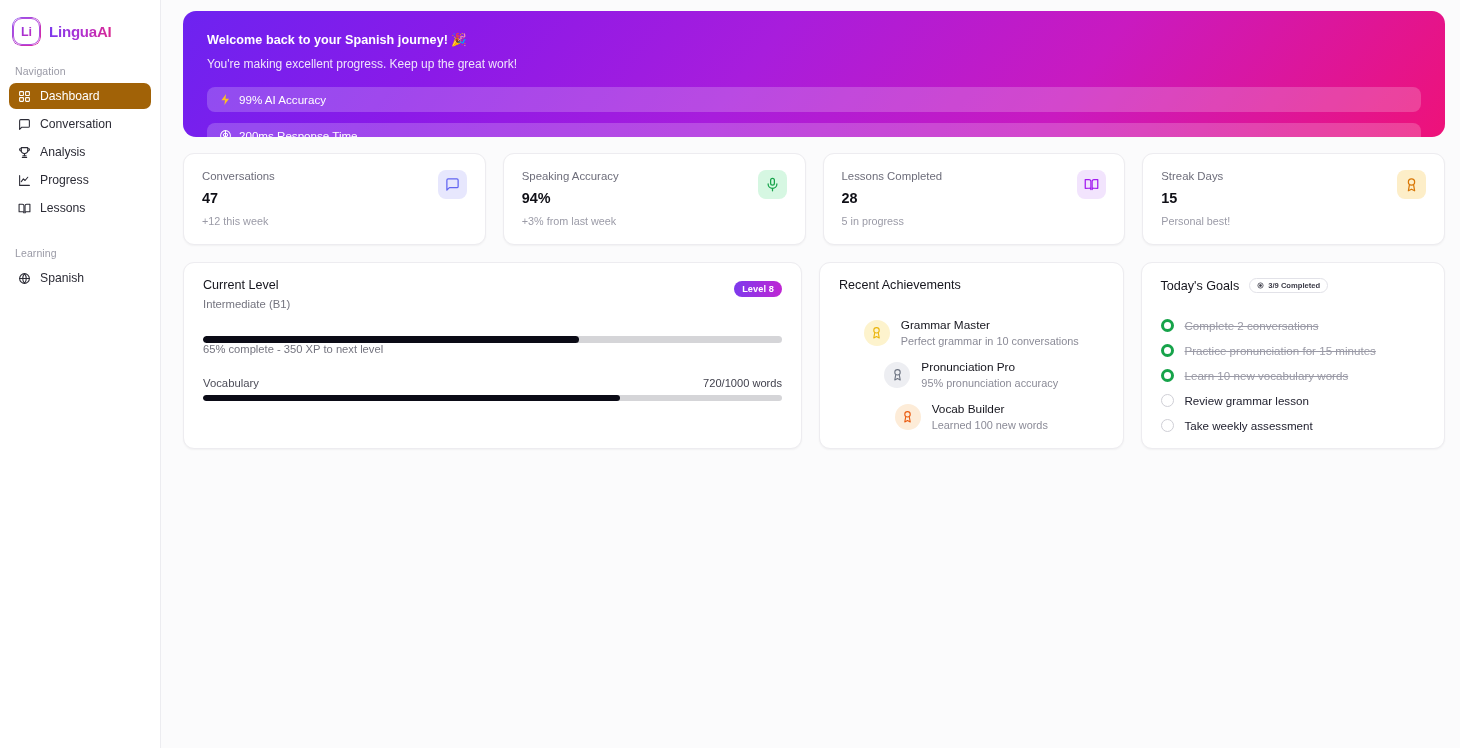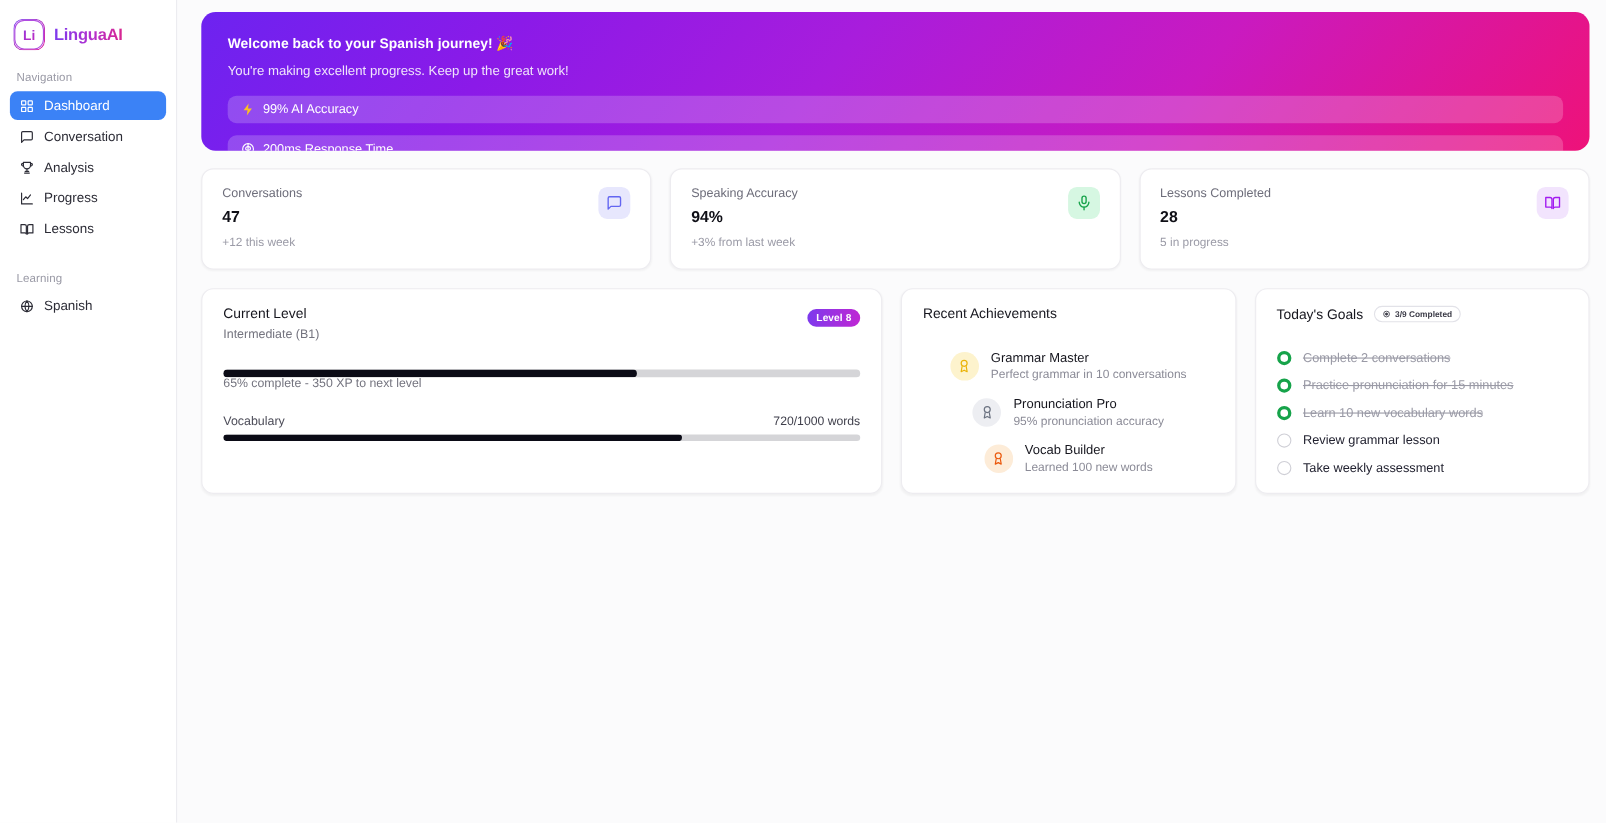--- a/index.html
+++ b/index.html
@@ -46,21 +46,21 @@
   }
   .nav-section-label {
     font-size: 10.5px; color: #9a9aa6; padding: 4px 6px 6px 6px; letter-spacing: 0.1px;
   }
   .nav-item {
     display: flex; align-items: center; gap: 9px;
     height: 26px; padding: 0 8px; margin-bottom: 2px;
     border-radius: 7px; cursor: pointer;
     font-size: 12.2px; color: #2c2c36;
   }
-  .nav-item.active { background: #3b82f6; color: #ffffff; }
+  .nav-item.active { background: #a16207; color: #ffffff; }
   .nav-item .ico { width: 14px; height: 14px; display: flex; align-items: center; justify-content: center; flex: 0 0 14px; }
   .nav-item .ico svg { width: 13px; height: 13px; display: block; }
   .nav-gap { height: 20px; }
 
   
   .main { flex: 1; height: 748px; padding: 11px 15px 0 22px; overflow: hidden; }
 
   
   .hero {
     height: 126px; border-radius: 13px; position: relative; overflow: hidden;
@@ -282,20 +282,33 @@
             <div class="stat-value">28</div>
             <div class="stat-delta">5 in progress</div>
           </div>
           <div class="stat-icon" style="background:#f2e4fd;color:#a21cf0">
             <svg viewBox="0 0 24 24" fill="none" stroke="currentColor" stroke-width="2" stroke-linecap="round" stroke-linejoin="round">
               <path d="M2 4h6a3 3 0 0 1 3 3v13a2.5 2.5 0 0 0-2.5-2H2z"></path>
               <path d="M22 4h-6a3 3 0 0 0-3 3v13a2.5 2.5 0 0 1 2.5-2H22z"></path>
             </svg>
           </div>
         </div>
+        <div class="card stat-card">
+          <div>
+            <div class="stat-label">Streak Days</div>
+            <div class="stat-value">15</div>
+            <div class="stat-delta">Personal best!</div>
+          </div>
+          <div class="stat-icon" style="background:#fdeec8;color:#d97706">
+            <svg viewBox="0 0 24 24" fill="none" stroke="currentColor" stroke-width="2" stroke-linecap="round" stroke-linejoin="round">
+              <circle cx="12" cy="8" r="5"></circle>
+              <path d="M8.5 13.5L7 22l5-2.5L17 22l-1.5-8.5"></path>
+            </svg>
+          </div>
+        </div>
       </section>
 
     <section class="lower-row">
 
       <div class="card level-card">
         <div class="card-title">Current Level</div>
         <div class="card-sub">Intermediate (B1)</div>
         <div class="level-pill">Level 8</div>
 
         <div class="level-bar-wrap">

